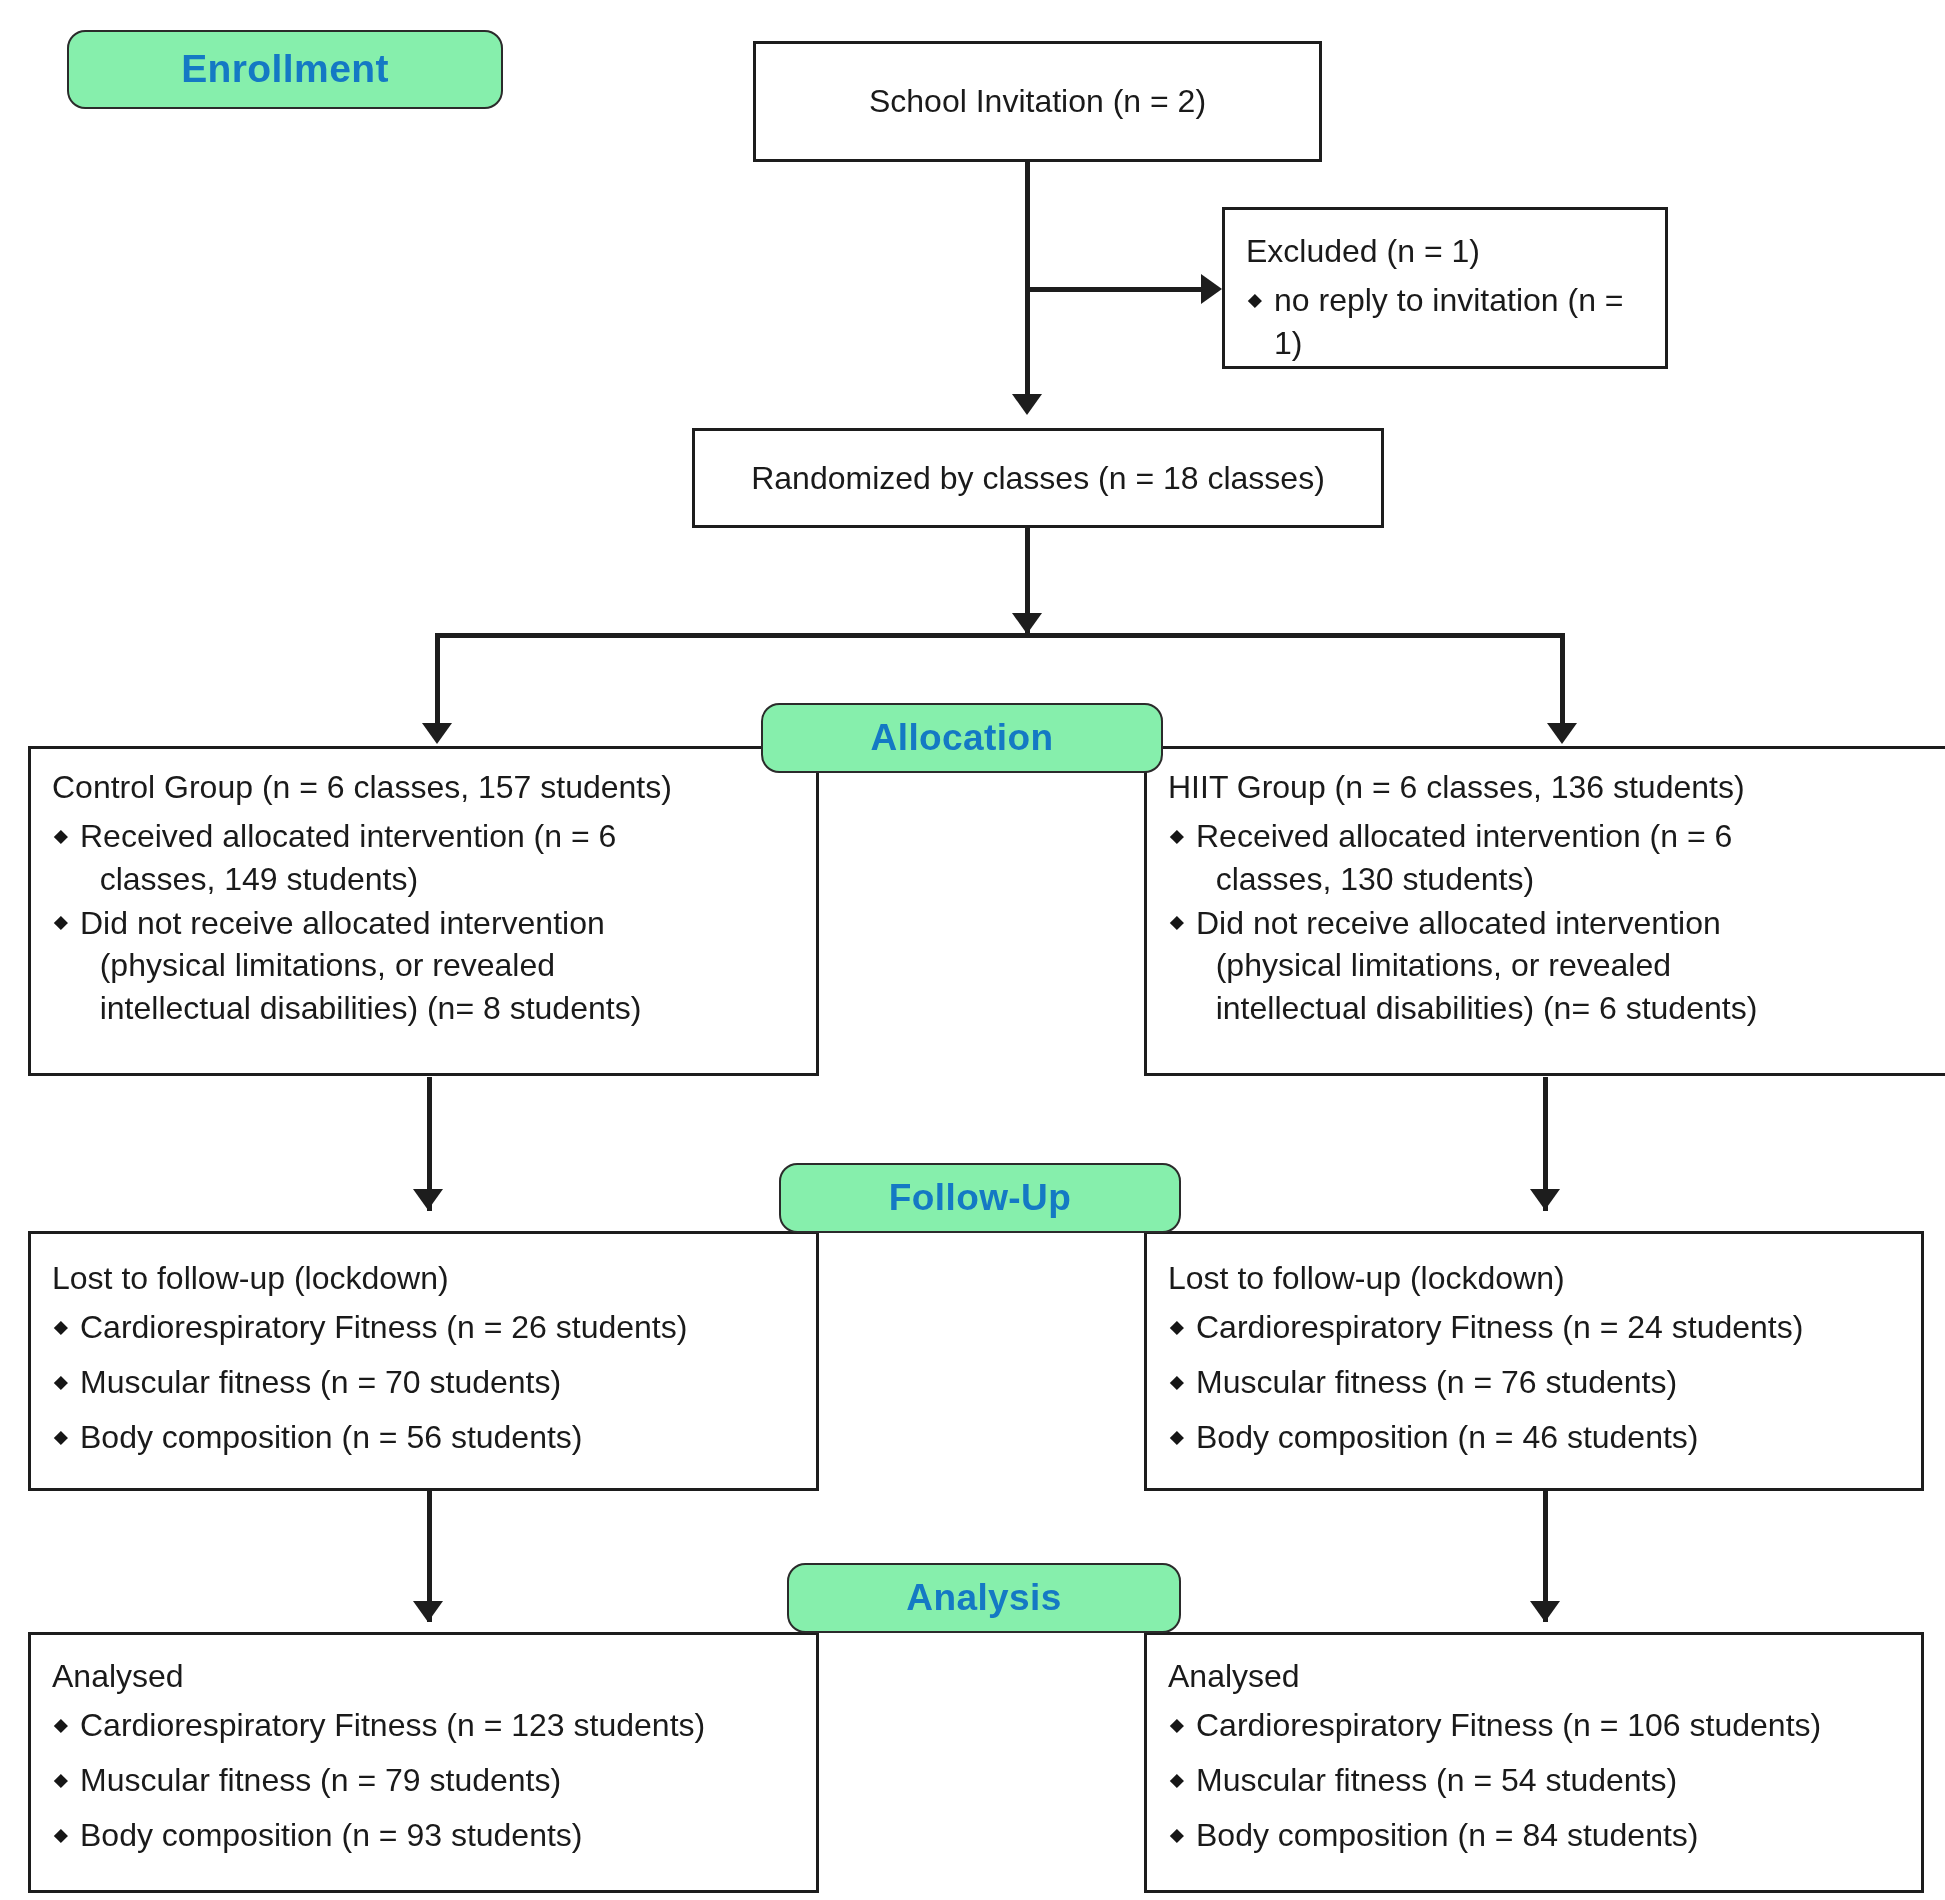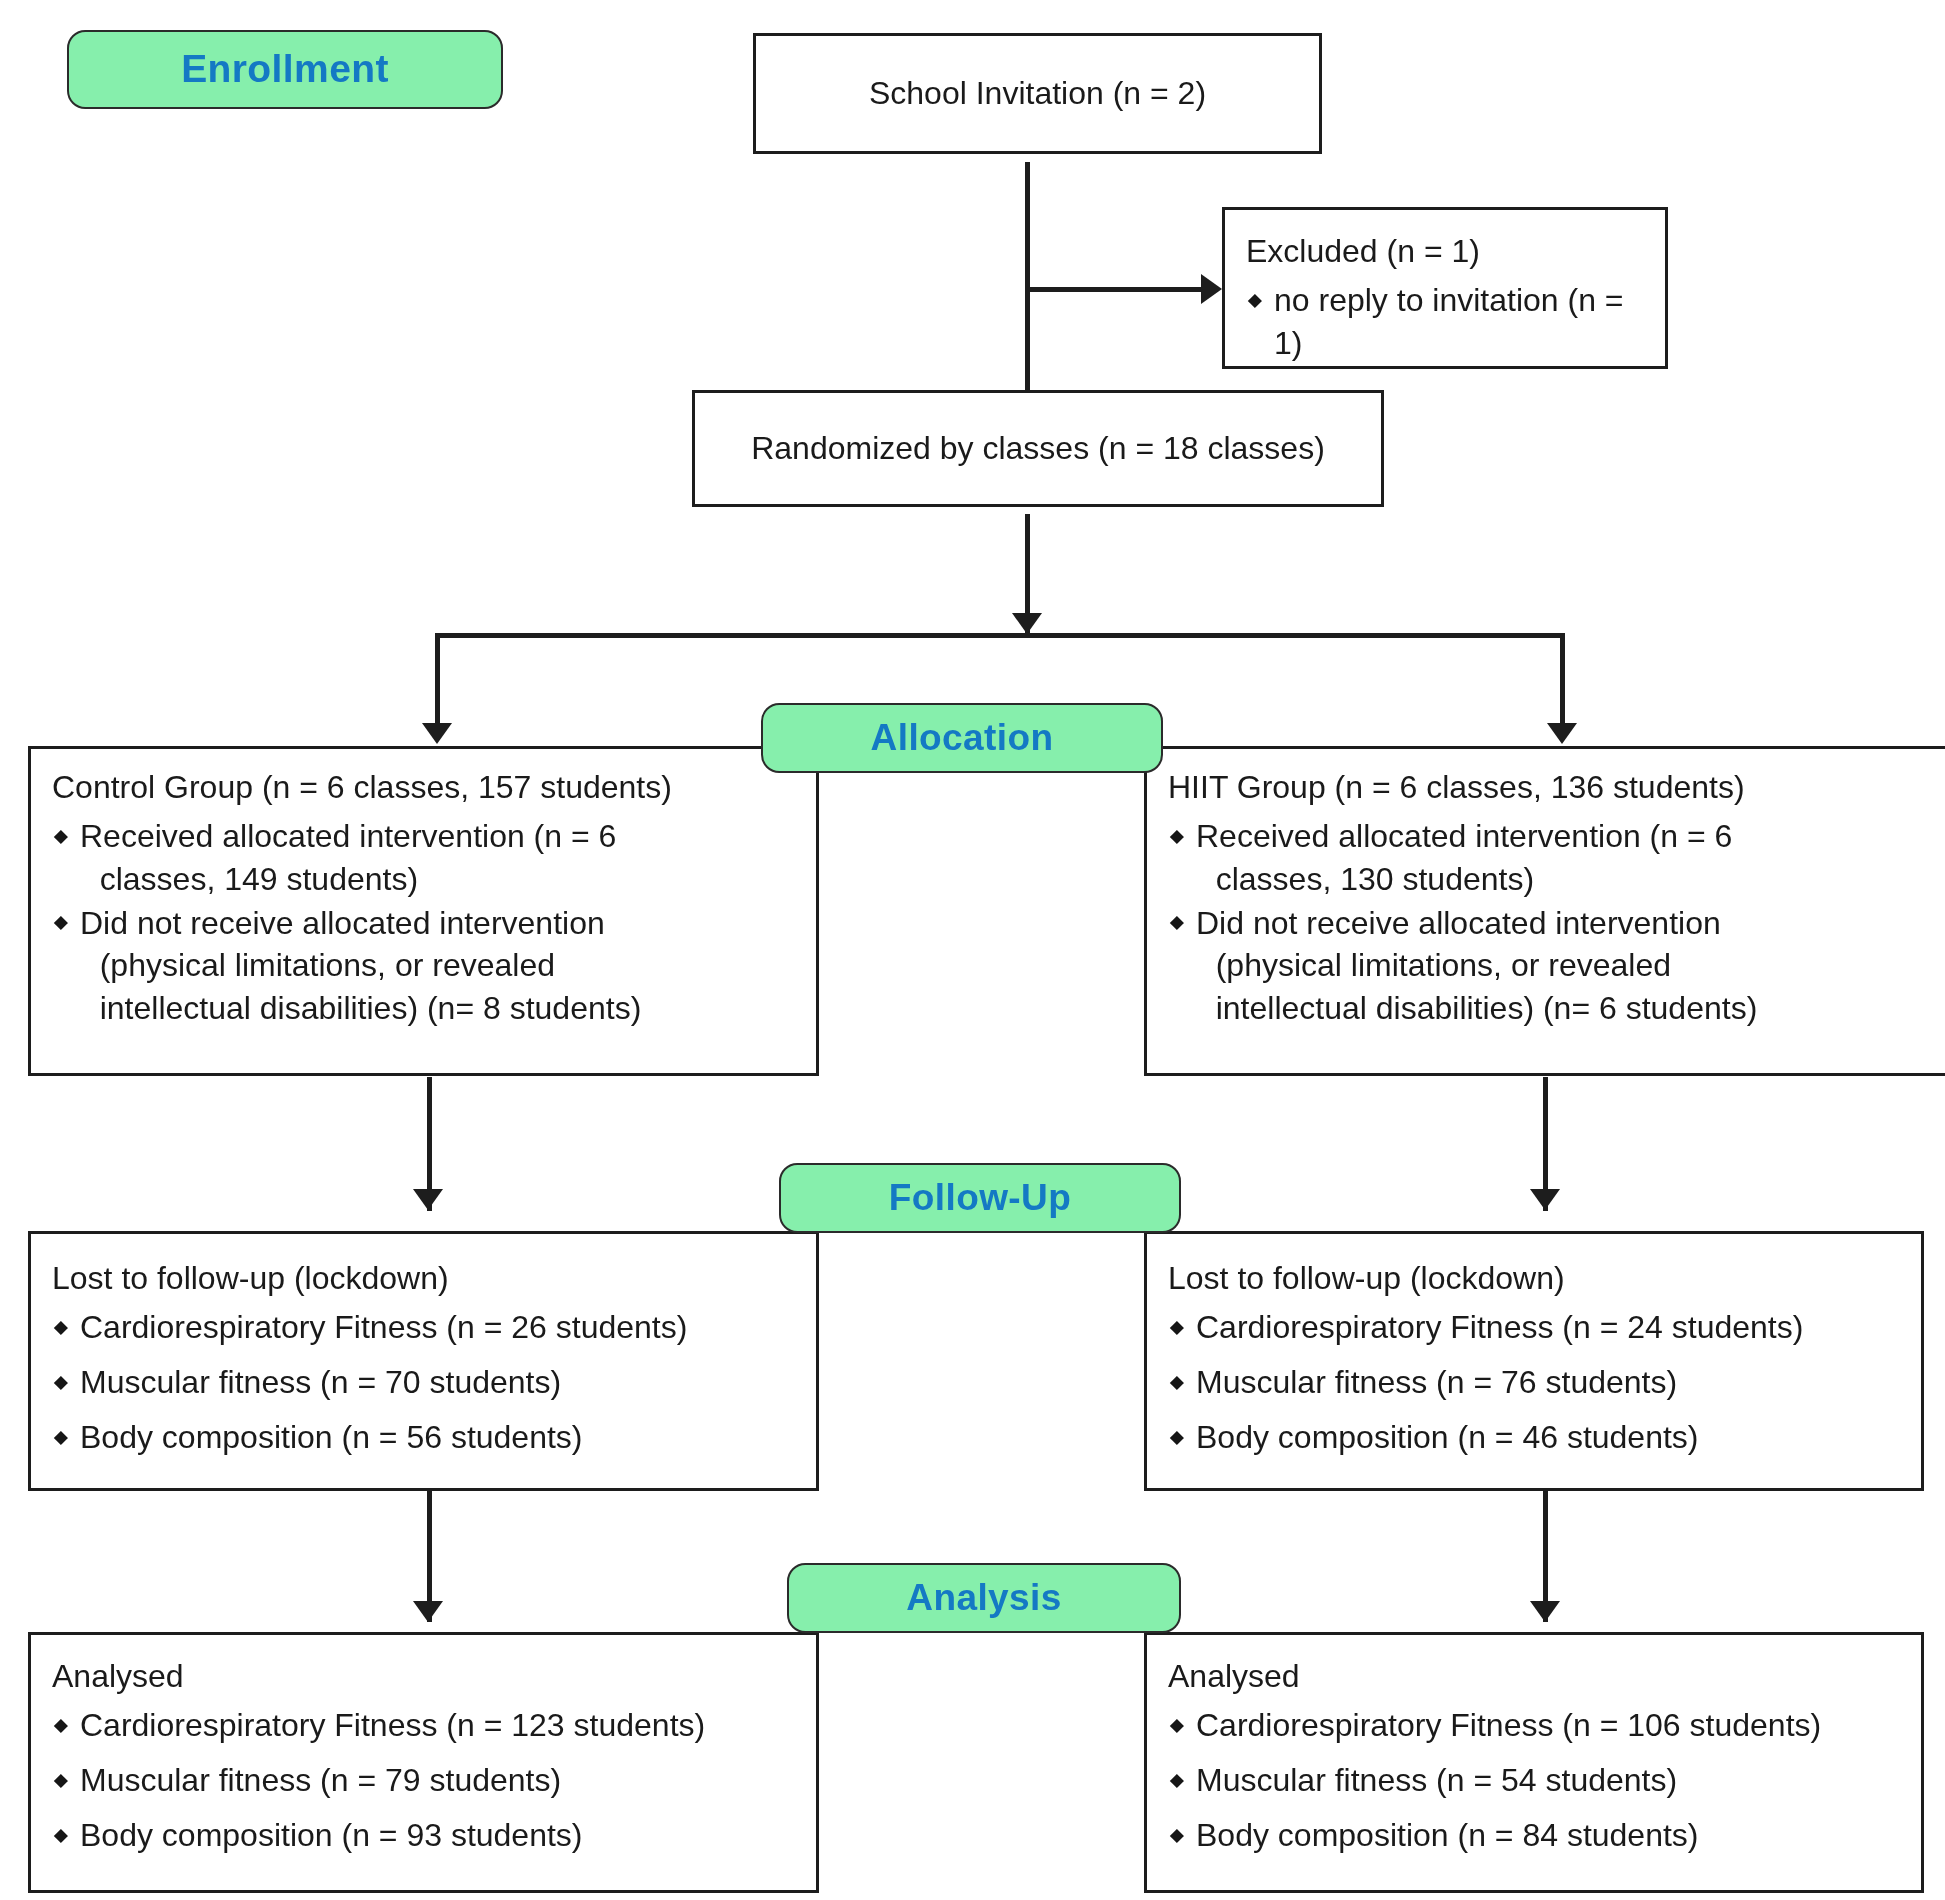--- a/index.html
+++ b/index.html
@@ -109,21 +109,21 @@
 </style>
 </head>
 <body>
 
 <div id="canvas">
 
   <div class="stage-pill" style="left:67px; top:29.5px; width:436px; height:79px; font-size:39px;">
     <span>Enrollment</span>
   </div>
 
-  <div class="node-box centered" style="left:753px; top:33px; width:569px; height:121px;">
+  <div class="node-box centered" style="left:753px; top:41px; width:569px; height:121px;">
     <div class="node-title">School Invitation (n = 2)</div>
   </div>
 
   <div class="vline" style="left:1025px; top:162px; width:4.9px; height:247px;"></div>
   <div class="arrow-down" style="left:1012px; top:394px;"></div>
 
   <div class="hline" style="left:1025px; top:287px; width:193px; height:4.9px;"></div>
   <div class="arrow-right" style="left:1201px; top:274px;"></div>
 
   <div class="node-box" style="left:1222px; top:207px; width:446px; height:162px;">
@@ -131,21 +131,21 @@
       <div class="node-title">Excluded (n = 1)</div>
       <ul class="bullet-list">
         <li>
           <span class="dia"></span>
           <span>no reply to invitation (n = 1)</span>
         </li>
       </ul>
     </div>
   </div>
 
-  <div class="node-box centered" style="left:692px; top:390px; width:692px; height:117px;">
+  <div class="node-box centered" style="left:692px; top:428px; width:692px; height:100px;">
     <div class="node-title">Randomized by classes (n = 18 classes)</div>
   </div>
 
   <div class="vline" style="left:1025px; top:514px; width:4.9px; height:119px;"></div>
   <div class="arrow-down" style="left:1012px; top:613px;"></div>
 
   <div class="hline" style="left:435px; top:633px; width:1130px; height:4.9px;"></div>
 
   <div class="vline" style="left:435px; top:633px; width:4.9px; height:90px;"></div>
   <div class="arrow-down" style="left:422px; top:723px;"></div>

